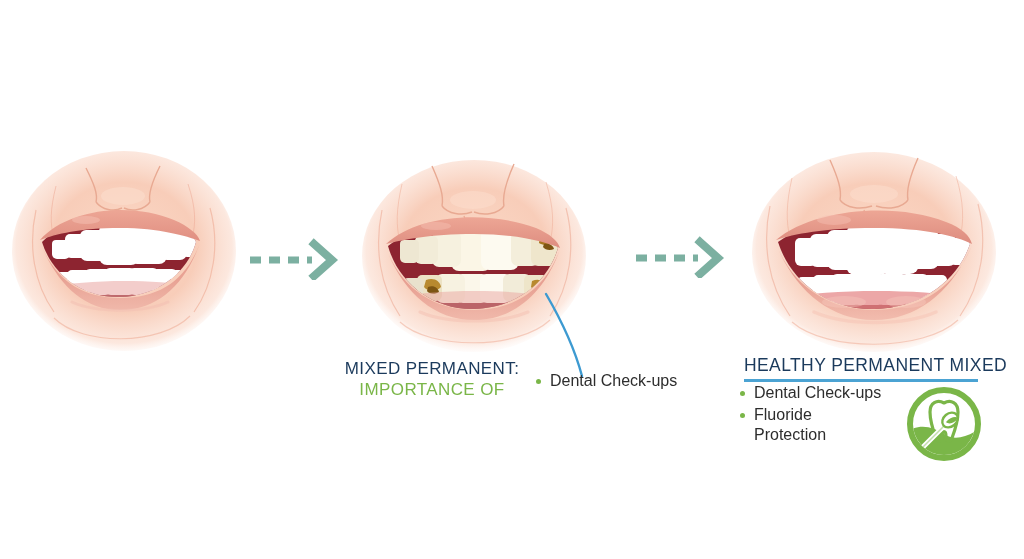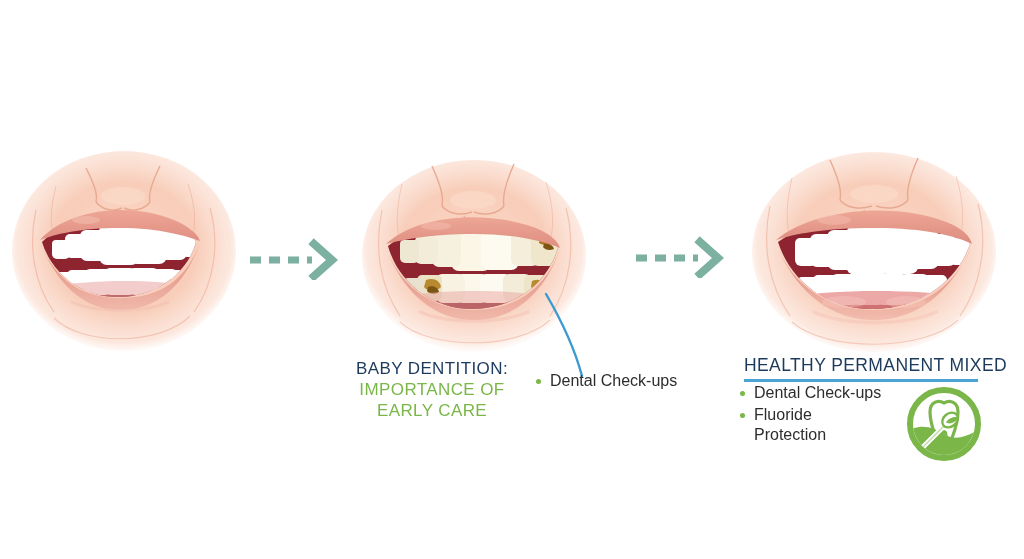--- a/index.html
+++ b/index.html
@@ -331,23 +331,22 @@
   </div>
 
   <div id="leader-line">
     <svg viewBox="0 0 70 92" xmlns="http://www.w3.org/2000/svg" aria-hidden="true">
       <path d="M8,6 C22,30 36,58 44,88" stroke="#3d9ad1" stroke-width="2.4" fill="none" stroke-linecap="round"></path>
     </svg>
   </div>
 
 
   <div class="label-mixed">
-    <span class="l1">BABY DENTITION:</span>
+    <span class="l1">MIXED PERMANENT:</span>
     <span class="l2">IMPORTANCE OF</span>
-    <span class="l3">EARLY CARE</span>
   </div>
 
   <div class="label-healthy">
     <span>HEALTHY PERMANENT MIXED</span>
     <span class="rule"></span>
   </div>
 
   <ul class="bullets" id="bullets-mixed">
     <li>
       <span>Dental Check-ups</span>

